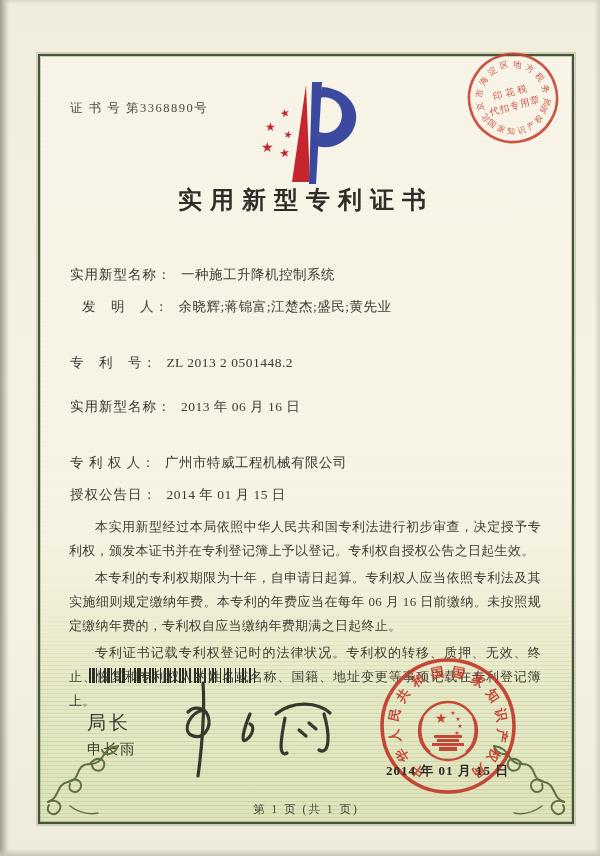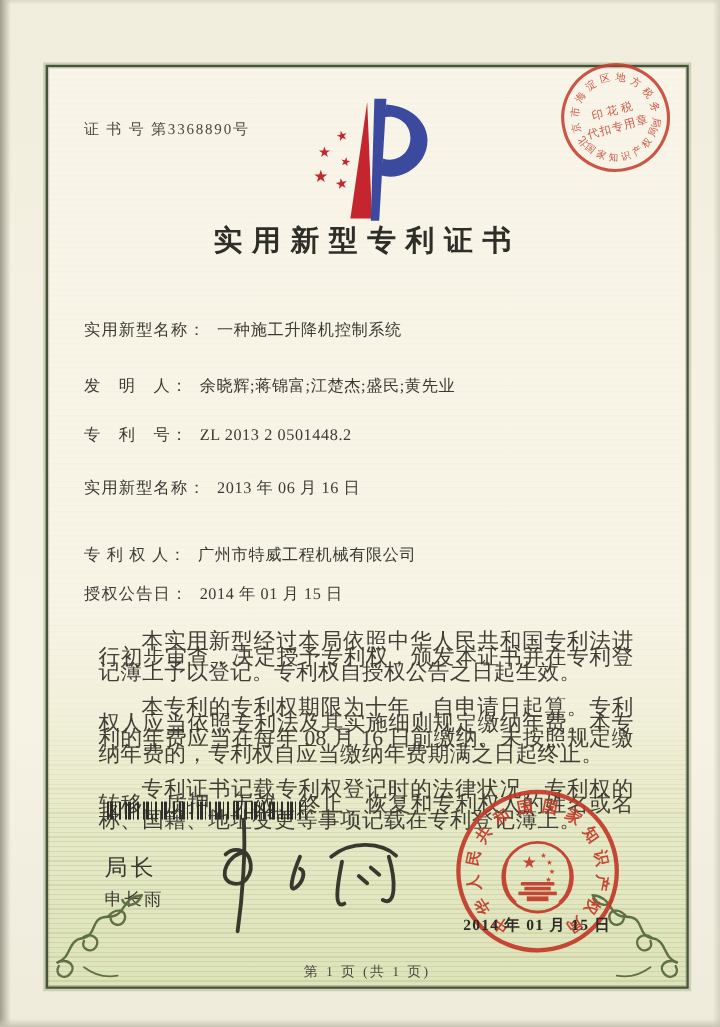--- a/index.html
+++ b/index.html
@@ -43,29 +43,29 @@
   .title{
     position:absolute;left:0;right:0;top:128px;text-align:center;z-index:1;
     font-size:24px;font-weight:600;letter-spacing:8px;color:#2e2d28;
   }
 
   .fields{position:absolute;left:30px;right:28px;top:210px;z-index:1;}
   .frow{position:absolute;left:0;right:0;white-space:nowrap;font-size:13.5px;color:#3b3a33;}
   .frow .flabel{letter-spacing:1px;}
   .frow .fvalue{margin-left:6px;letter-spacing:.5px;}
   .frow:nth-child(1){top:0;}
-  .frow:nth-child(2){top:47px;}
+  .frow:nth-child(2){top:32px;margin-left:12px;}
   .frow:nth-child(3){top:88px;font-family:Liberation Serif, serif;}
   .frow:nth-child(4){top:132px;}
   .frow:nth-child(5){top:188px;}
   .frow:nth-child(6){top:220px;}
 
   .paras{position:absolute;left:26px;right:28px;top:456px;z-index:1;}
   .paras p{
-    margin:16px;font-size:18px;line-height:13px;text-indent:2em;
+    margin:3px;font-size:13px;line-height:24px;text-indent:2em;
     text-align:justify;color:#413e35;letter-spacing:.3px;
   }
 
   .barcode{
     position:absolute;left:49px;top:612px;width:166px;height:15px;z-index:1;
     background:repeating-linear-gradient(90deg,
       #2e2d29 0 1.5px,transparent 1.5px 3px,
       #2e2d29 3px 5.5px,transparent 5.5px 6.5px,
       #2e2d29 6.5px 7.5px,transparent 7.5px 10.5px,
       #2e2d29 10.5px 12px,transparent 12px 15px);
@@ -142,21 +142,21 @@
         <span class="fvalue">广州市特威工程机械有限公司</span>
       </div>
       <div class="frow">
         <span class="flabel">授权公告日：</span>
         <span class="fvalue">2014 年 01 月 15 日</span>
       </div>
     </div>
 
     <div class="paras">
       <p>本实用新型经过本局依照中华人民共和国专利法进行初步审查，决定授予专利权，颁发本证书并在专利登记簿上予以登记。专利权自授权公告之日起生效。</p>
-      <p>本专利的专利权期限为十年，自申请日起算。专利权人应当依照专利法及其实施细则规定缴纳年费。本专利的年费应当在每年 08 月 16 日前缴纳。未按照规定缴纳年费的，专利权自应当缴纳年费期满之日起终止。</p>
+      <p>本专利的专利权期限为十年，自申请日起算。专利权人应当依照专利法及其实施细则规定缴纳年费。本专利的年费应当在每年 06 月 16 日前缴纳。未按照规定缴纳年费的，专利权自应当缴纳年费期满之日起终止。</p>
       <p>专利证书记载专利权登记时的法律状况。专利权的转移、质押、无效、终止、恢复和专利权人的姓名或名称、国籍、地址变更等事项记载在专利登记簿上。</p>
     </div>
 
     <div class="barcode"></div>
 
     <div class="officer-title">局长</div>
     <div class="officer-name">申长雨</div>
 
     <svg class="signature" viewBox="0 0 200 105">
       <g fill="none" stroke="#3a382e" stroke-width="3.2" stroke-linecap="round" stroke-linejoin="round">

